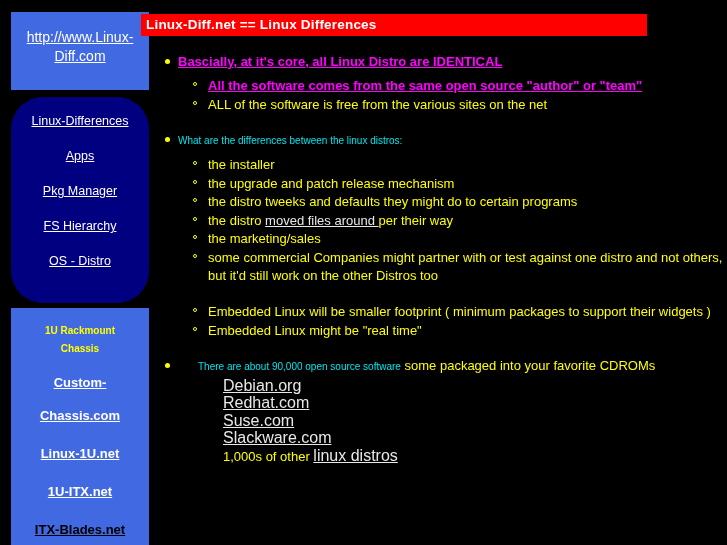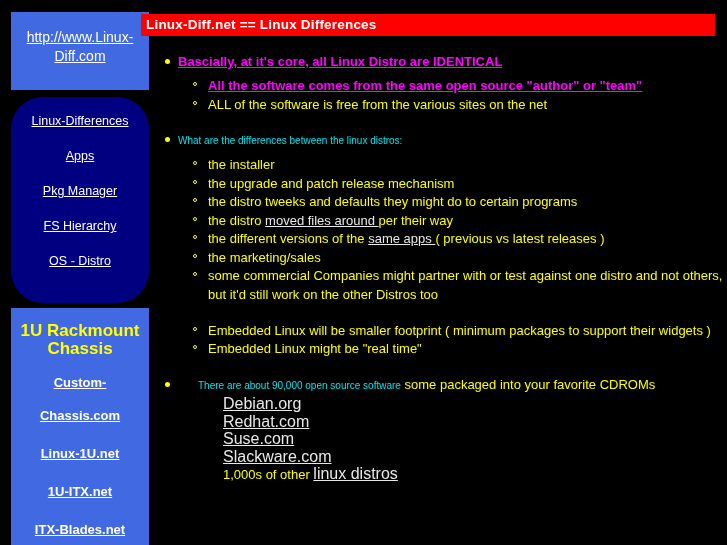--- a/index.html
+++ b/index.html
@@ -60,48 +60,48 @@
     font-size: 14px;
     line-height: 19px;
   }
   #box-nav .side-link {
     margin-bottom: 19px;
     font-size: 12.5px;
   }
   .promo-title {
     color: #ffff00;
     font-weight: bold;
-    font-size: 17px;
+    font-size: 10px;
     line-height: 18px;
     margin-bottom: 4px;
   }
   .promo-link {
     display: block;
     color: #ffffff;
     text-decoration: underline;
     font-weight: bold;
     font-size: 13px;
     line-height: 17px;
     margin-bottom: 21px;
     cursor: pointer;
     margin-top: 16px;
   }
-  .promo-link.accent { color: #ffffff; }
+  .promo-link.accent { color: #000000; }
   .promo-link.last { margin-bottom: 0; }
 
   
   #main {
     position: absolute;
     left: 141px;
     top: 14px;
     width: 586px;
   }
   #page-title-bar {
     background: #ff0000;
-    width: 574px;
+    width: 506px;
     height: 22px;
     line-height: 22px;
     color: #ffffff;
     font-weight: bold;
     font-size: 13.5px;
     padding-left: 5px;
     box-sizing: border-box;
     letter-spacing: 0.2px;
   }
 
@@ -248,23 +248,20 @@
         </li>
 
         <li>
           <span class="yellow">the distro tweeks and defaults they might do to certain programs</span>
         </li>
 
         <li>
           <span class="yellow">the distro </span><a class="ilink">moved files around </a><span class="yellow">per their way</span>
         </li>
 
-        <li>
-          <span class="yellow">the different versions of the </span><a class="ilink">same apps </a><span class="yellow">( previous vs latest releases )</span>
-        </li>
 
         <li>
           <span class="yellow">the marketing/sales</span>
         </li>
 
         <li>
           <span class="yellow">some commercial Companies might partner with or test against one distro and not others,</span>
         </li>
 
         <li class="nobullet">

